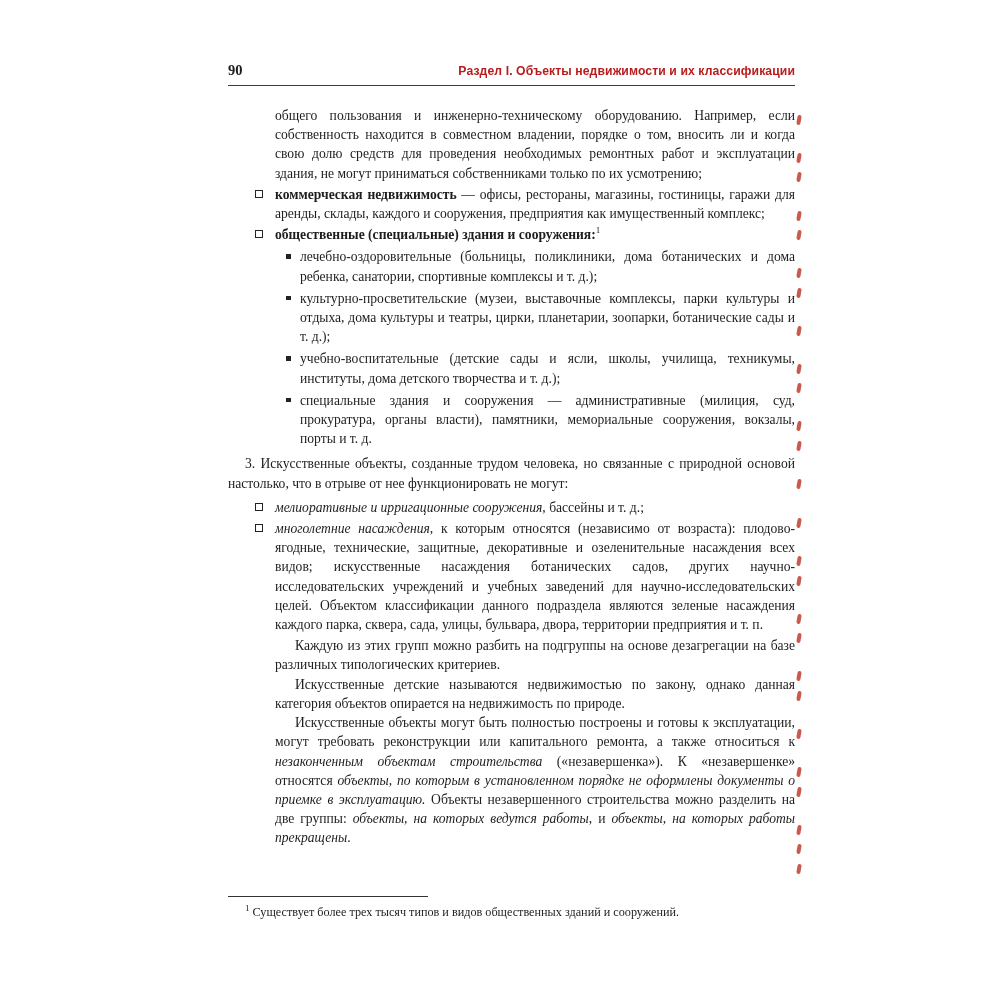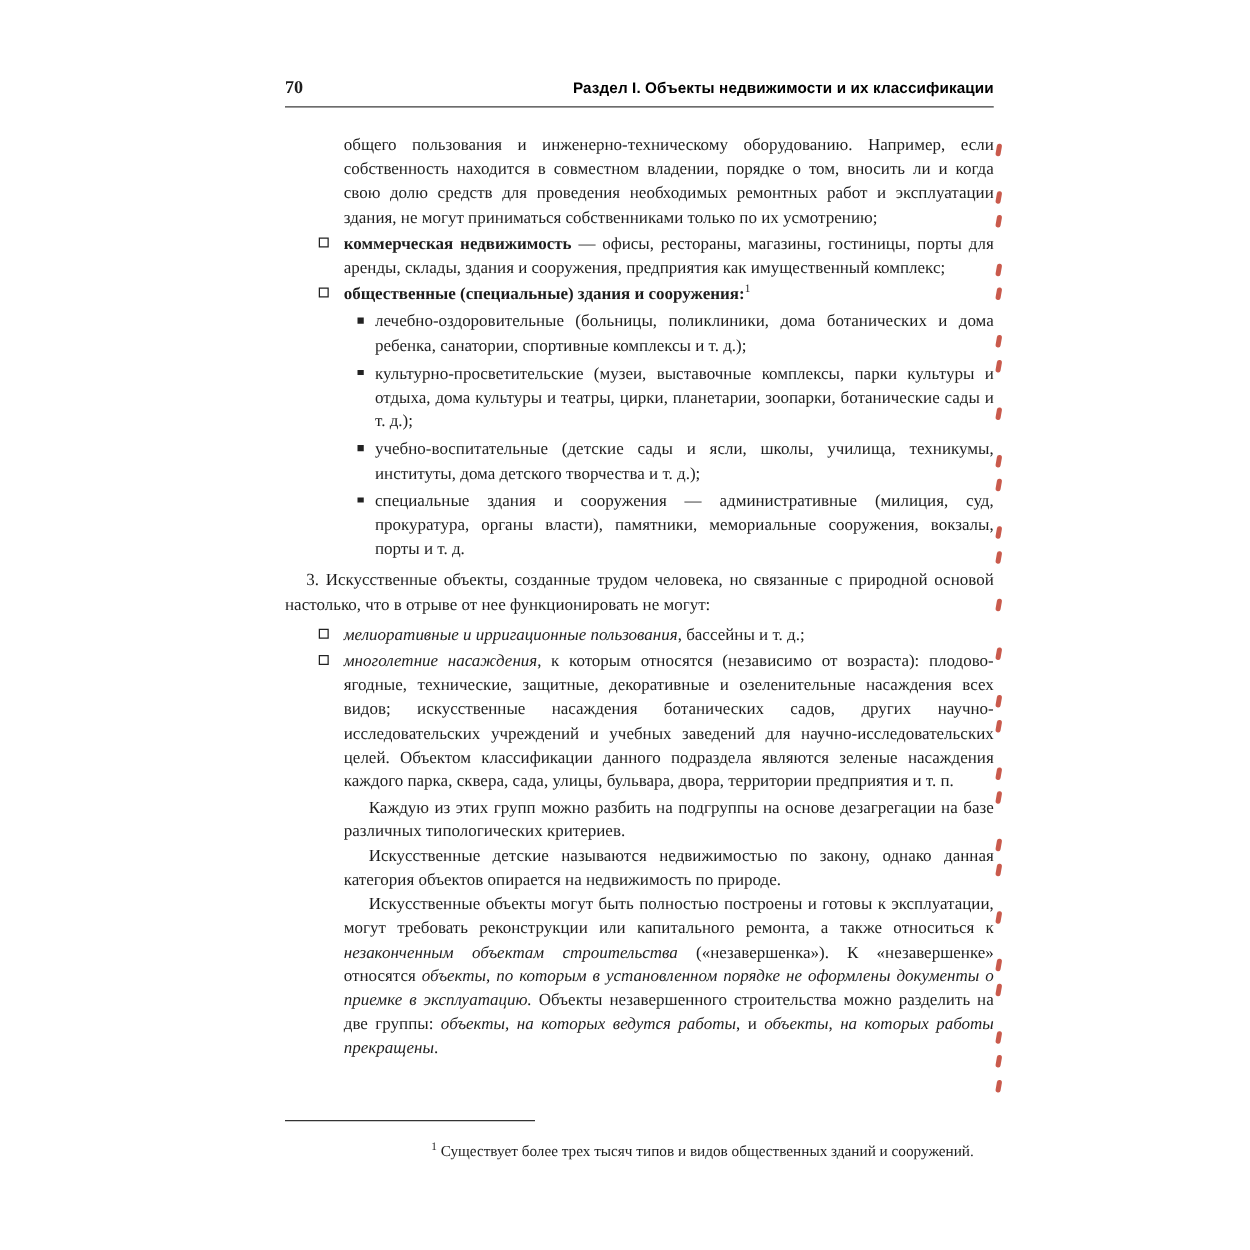--- a/index.html
+++ b/index.html
@@ -13,21 +13,21 @@
   .page { position: relative; width: 1000px; height: 1000px; background: #ffffff; overflow: hidden; }
 
   
   .running-head {
     position: absolute; top: 62px; left: 228px; width: 567px;
     display: flex; justify-content: space-between; align-items: baseline;
   }
   .page-num { font-family: "Liberation Serif", serif; font-weight: bold; font-size: 14.5px; }
   .head-title {
     font-family: "Liberation Sans", sans-serif;
-    font-size: 12.2px; font-weight: bold; color: #000000; letter-spacing: .1px;
+    font-size: 12.2px; font-weight: bold; color: #b91c1c; letter-spacing: .1px;
   }
   .head-rule { position: absolute; top: 85px; left: 228px; width: 567px; border-top: 1.5px solid #3c3c3c; }
 
   
   .main {
     position: absolute; top: 106px; left: 228px; width: 567px;
     font-size: 13.6px; line-height: 19.2px; text-align: justify;
   }
   .indented { padding-left: 47px; }
   .para { margin: 0; text-indent: 20px; }
@@ -46,48 +46,48 @@
 
   .bi { font-weight: bold; }
   em  { font-style: italic; }
   .heading { font-weight: normal; text-indent: 17px; margin: 6px 0 5px; }
 
   sup.fn-ref { font-size: 9px; line-height: 0; }
 
   
   .footnote { position: absolute; left: 228px; top: 896px; width: 567px; font-size: 12.2px; line-height: 16px; }
   .fn-rule { width: 200px; border-top: 1.2px solid #333333; margin-bottom: 7px; }
-  .fn-text { margin: 16px; padding-left: 17px; text-align: right; }
+  .fn-text { margin: 0; padding-left: 17px; text-align: left; }
 
   
   .red-mark {
     position: absolute; left: 797px; width: 4px; height: 10px;
     border-radius: 2px; transform: rotate(10deg); opacity: .88;
   }
 </style>
 </head>
 <body>
 
 <div class="page">
 
   <div class="running-head">
-    <span class="page-num">70</span>
+    <span class="page-num">90</span>
     <span class="head-title">Раздел I. Объекты недвижимости и их классификации</span>
   </div>
   <div class="head-rule"></div>
 
   <div class="main">
 
     <div class="indented">
 
       <p class="para no-indent">общего пользования и инженерно-техническому оборудованию. Например, если собственность находится в совместном владении, порядке о том, вносить ли и когда свою долю средств для проведения необходимых ремонтных работ и эксплуатации здания, не могут приниматься собственниками только по их усмотрению;</p>
 
       <div class="li">
         <span class="bullet-square"></span>
-        <span class="bi">коммерческая недвижимость</span><span> — офисы, рестораны, магазины, гостиницы, порты для аренды, склады, здания и сооружения, предприятия как имущественный комплекс;</span>
+        <span class="bi">коммерческая недвижимость</span><span> — офисы, рестораны, магазины, гостиницы, гаражи для аренды, склады, каждого и сооружения, предприятия как имущественный комплекс;</span>
       </div>
 
       <div class="li">
         <span class="bullet-square"></span>
         <span class="bi">общественные (специальные) здания и сооружения:</span><sup class="fn-ref">1</sup>
       </div>
 
       <div class="sub">
         <span class="bullet-small"></span>
         <span>лечебно-оздоровительные (больницы, поликлиники, дома ботанических и дома ребенка, санатории, спортивные комплексы и т. д.);</span>
@@ -106,21 +106,21 @@
       </div>
 
     </div>
 
     <p class="heading">3. Искусственные объекты, созданные трудом человека, но связанные с природной основой настолько, что в отрыве от нее функционировать не могут:</p>
 
     <div class="indented">
 
       <div class="li">
         <span class="bullet-square"></span>
-        <em>мелиоративные и ирригационные пользования</em><span>, бассейны и т. д.;</span>
+        <em>мелиоративные и ирригационные сооружения</em><span>, бассейны и т. д.;</span>
       </div>
 
       <div class="li">
         <span class="bullet-square"></span>
         <em>многолетние насаждения</em><span>, к которым относятся (независимо от возраста): плодово-ягодные, технические, защитные, декоративные и озеленительные насаждения всех видов; искусственные насаждения ботанических садов, других научно-исследовательских учреждений и учебных заведений для научно-исследовательских целей. Объектом классификации данного подраздела являются зеленые насаждения каждого парка, сквера, сада, улицы, бульвара, двора, территории предприятия и т. п.</span>
       </div>
 
       <p class="para">Каждую из этих групп можно разбить на подгруппы на основе дезагрегации на базе различных типологических критериев.</p>
       <p class="para">Искусственные детские называются недвижимостью по закону, однако данная категория объектов опирается на недвижимость по природе.</p>
 

